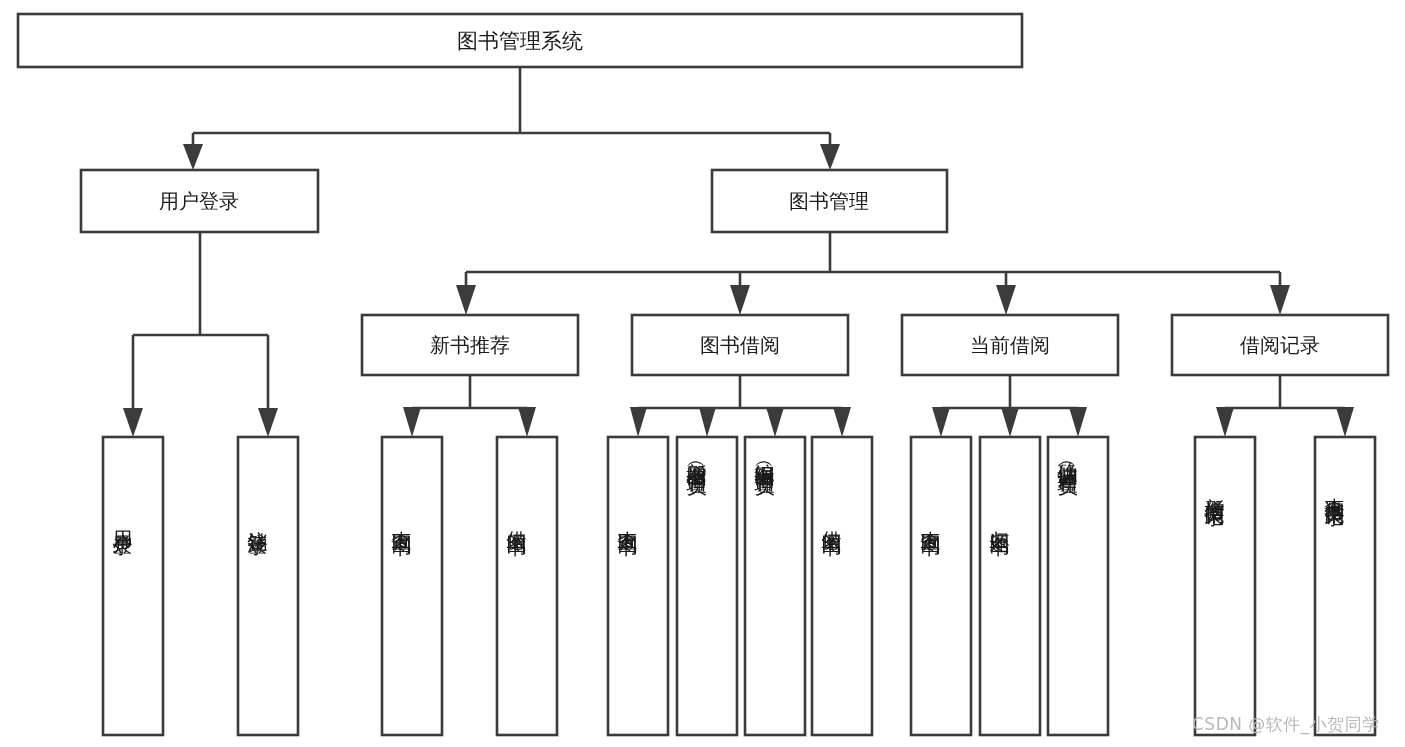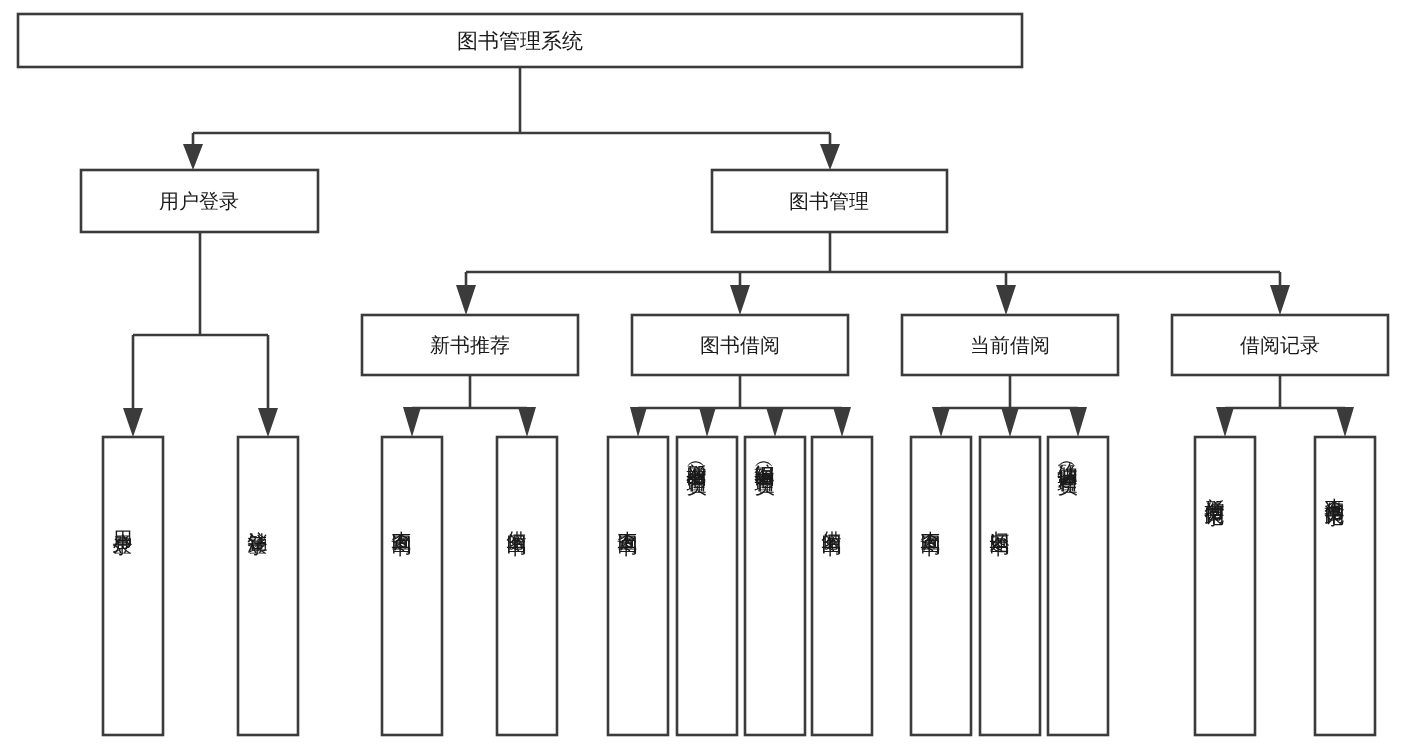--- a/index.html
+++ b/index.html
@@ -212,13 +212,14 @@
   <div class="vlabel" style="left:755px; top:447px; height:285px;">编辑图书（管理员）</div>
   <div class="vlabel" style="left:822px; top:515px; height:145px;">借阅图书</div>
 
   <div class="vlabel" style="left:921px; top:515px; height:145px;">查询图书</div>
   <div class="vlabel" style="left:990px; top:515px; height:145px;">归还图书</div>
   <div class="vlabel" style="left:1058px; top:447px; height:285px;">确认归还（管理员）</div>
 
   <div class="vlabel" style="left:1205px; top:482px; height:215px;">新增借阅记录</div>
   <div class="vlabel" style="left:1325px; top:482px; height:215px;">查询借阅记录</div>
 
+  <div class="watermark">CSDN @软件_小贺同学</div>
 </div>
 
 </body></html>

